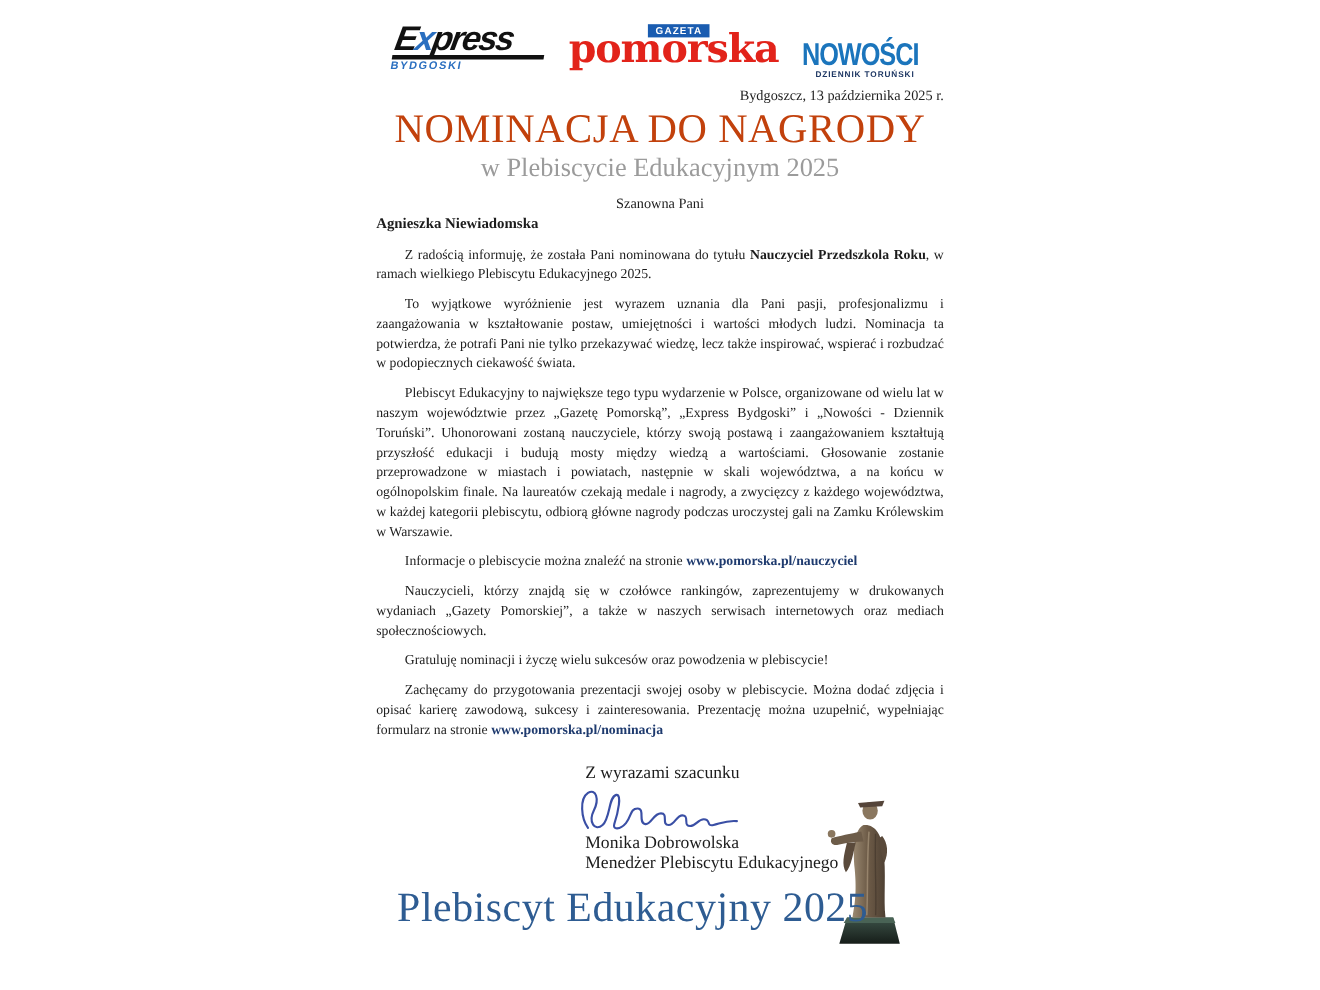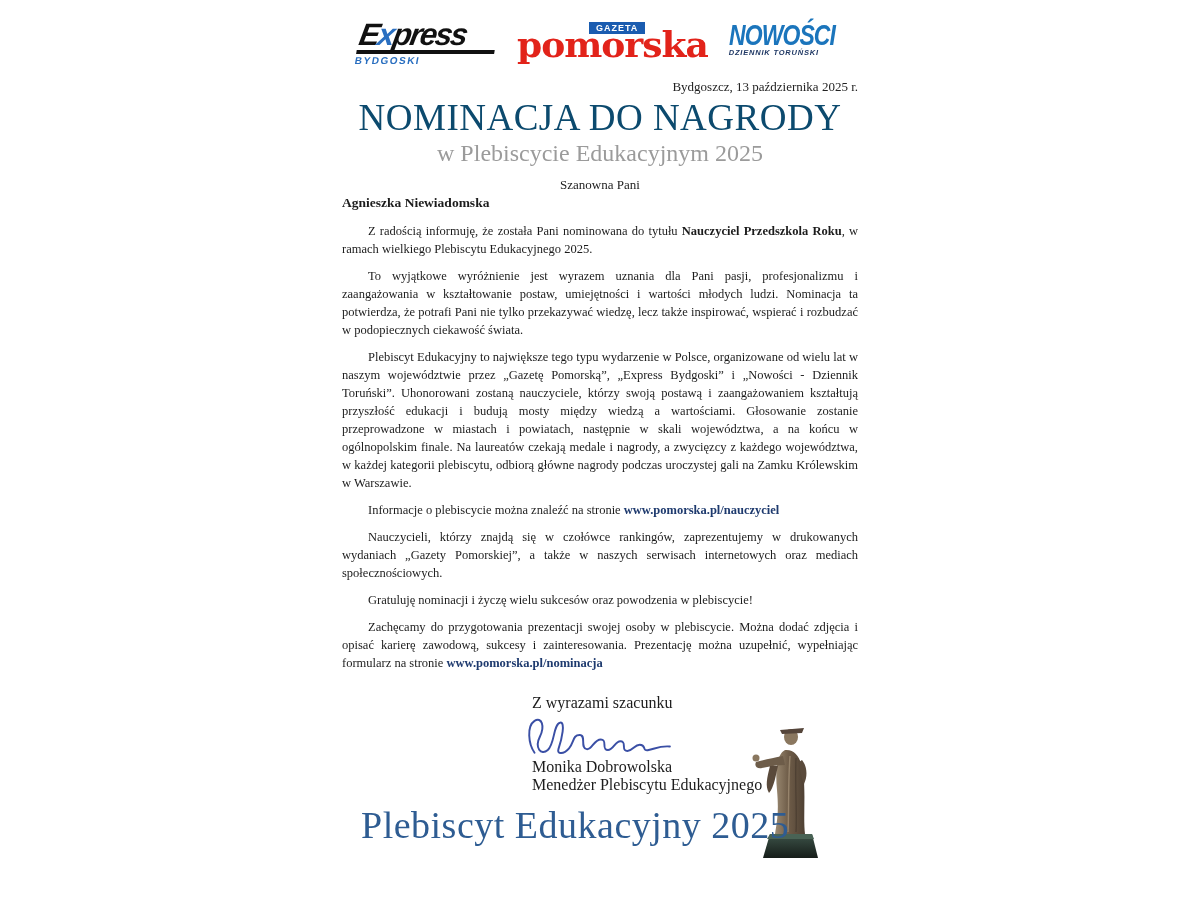--- a/index.html
+++ b/index.html
@@ -64,21 +64,21 @@
     padding: 1px 7px;
   }
   .pomorska-word {
     font-family: "DejaVu Serif", serif;
     font-weight: bold;
     font-size: 36px;
     line-height: 52px;
     color: #e2231a;
     letter-spacing: -1px;
   }
-  .logo-nowosci { text-align: left; margin-top: 1px; font-style: italic; }
+  .logo-nowosci { text-align: center; margin-top: 16px; }
   .nowosci-word {
     font-family: "Liberation Sans", sans-serif;
     font-weight: bold;
     font-size: 25px;
     line-height: 25px;
     color: #1b75bc;
     letter-spacing: -1px;
     display: inline-block;
     transform: scaleY(1.15) scaleX(0.92);
     transform-origin: left top;
@@ -93,21 +93,21 @@
   }
 
   
   .date-line { text-align: right; font-size: 13px; margin-top: 11px; color: #222222; }
   .main-title {
     text-align: center;
     font-weight: normal;
     font-size: 37px;
     line-height: 41px;
     letter-spacing: 0.5px;
-    color: #0c4a6e;
+    color: #c2410c;
     margin-top: 2px;
   }
   .sub-title {
     text-align: center;
     font-weight: normal;
     font-size: 24px;
     line-height: 28px;
     color: #9b9b9b;
     margin-top: 1px;
   }

